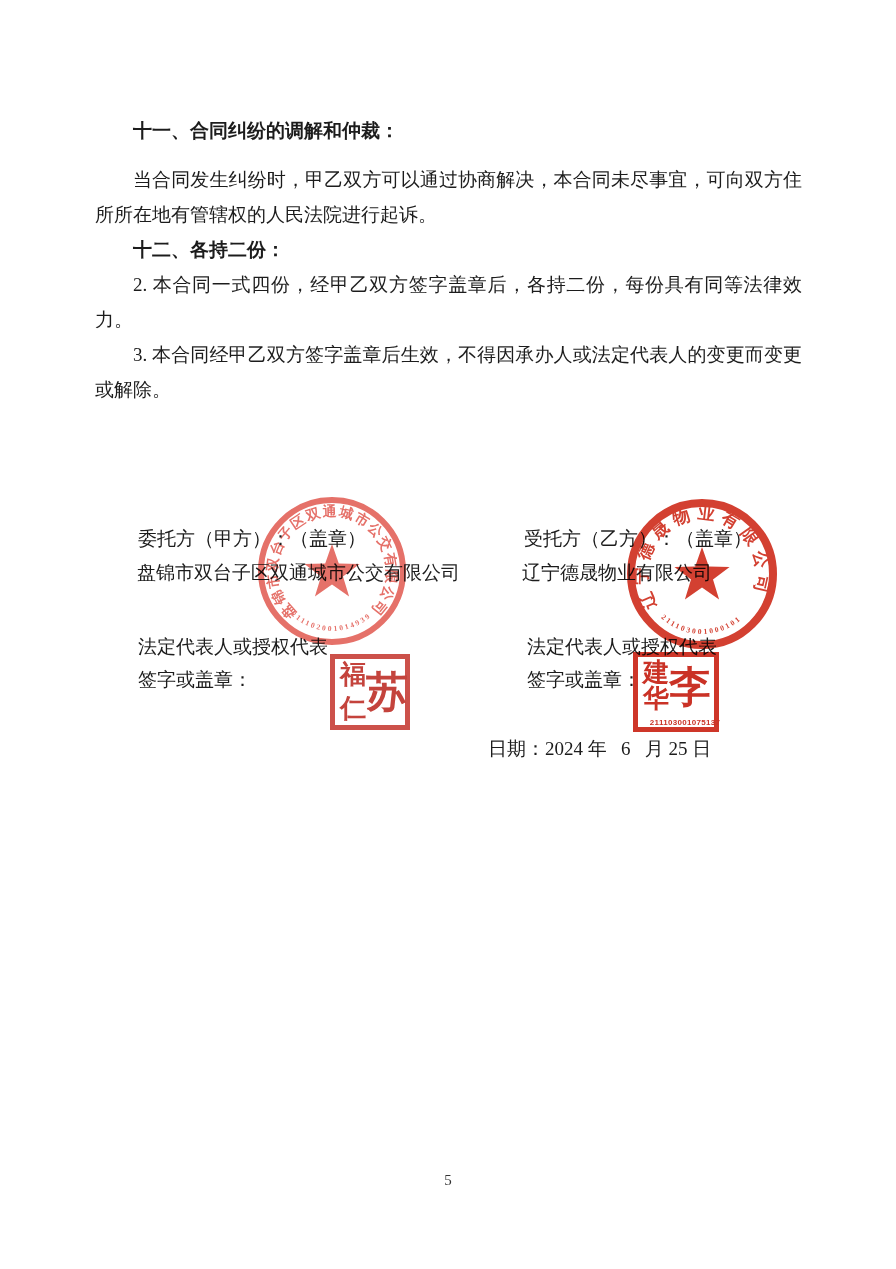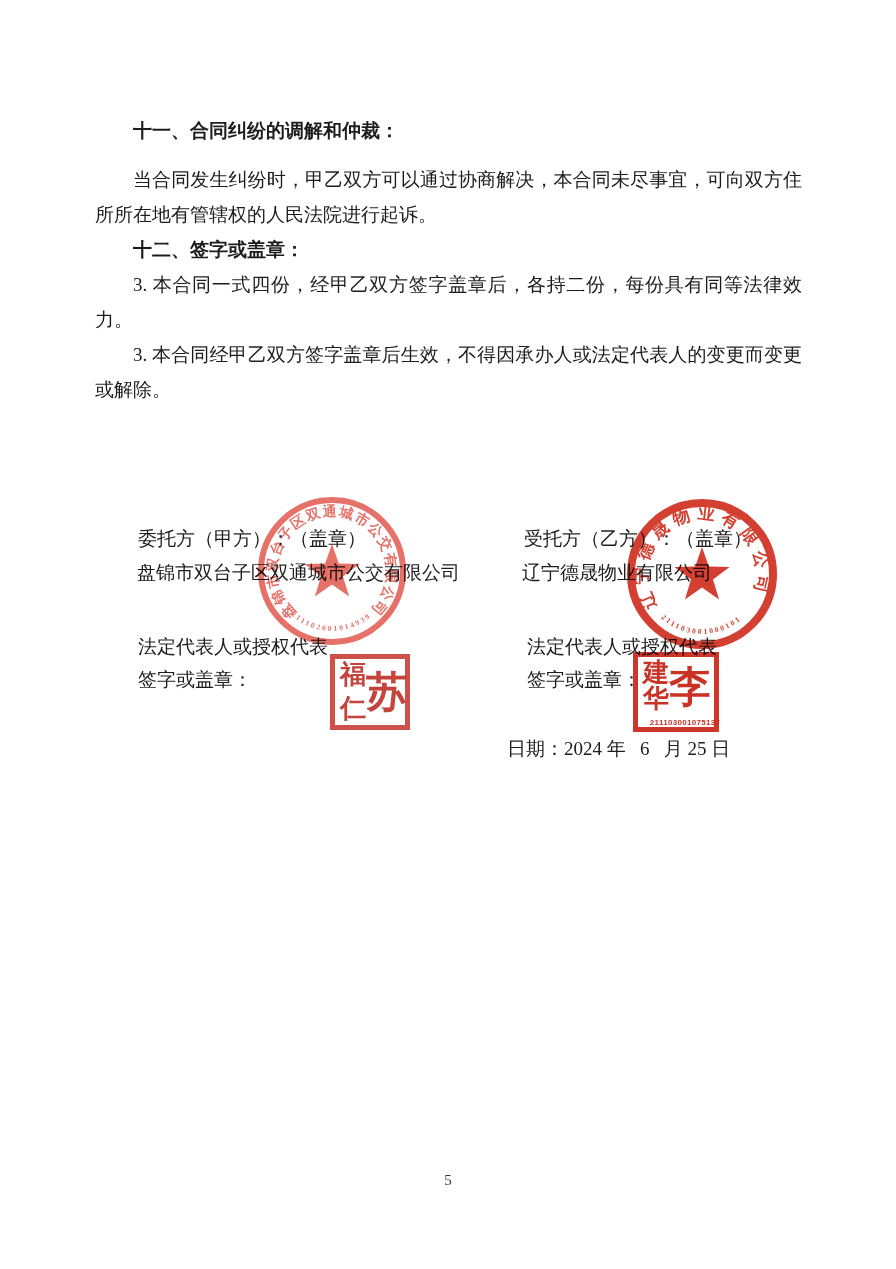--- a/index.html
+++ b/index.html
@@ -47,35 +47,35 @@
   .page-number { position:absolute; left:0; top:1172px; width:896px; text-align:center; font-size:15px; color:#333; }
 </style>
 </head>
 <body>
 
 <div class="page">
 
   <div class="doc-text">
     <div class="heading h11">十一、合同纠纷的调解和仲裁：</div>
     <p>当合同发生纠纷时，甲乙双方可以通过协商解决，本合同未尽事宜，可向双方住所所在地有管辖权的人民法院进行起诉。</p>
-    <div class="heading h12">十二、签字或盖章：</div>
-    <p>3. 本合同一式四份，经甲乙双方签字盖章后，各持二份，每份具有同等法律效力。</p>
+    <div class="heading h12">十二、各持二份：</div>
+    <p>2. 本合同一式四份，经甲乙双方签字盖章后，各持二份，每份具有同等法律效力。</p>
     <p>3. 本合同经甲乙双方签字盖章后生效，不得因承办人或法定代表人的变更而变更或解除。</p>
   </div>
 
   <div class="sig-line" style="left:138px; top:528px;">委托方（甲方）：（盖章）</div>
   <div class="sig-line" style="left:137px; top:562px;">盘锦市双台子区双通城市公交有限公司</div>
   <div class="sig-line" style="left:138px; top:636px;">法定代表人或授权代表</div>
   <div class="sig-line" style="left:138px; top:669px;">签字或盖章：</div>
 
   <div class="sig-line" style="left:524px; top:528px;">受托方（乙方）：（盖章）</div>
   <div class="sig-line" style="left:522px; top:562px;">辽宁德晟物业有限公司</div>
   <div class="sig-line" style="left:527px; top:636px;">法定代表人或授权代表</div>
   <div class="sig-line" style="left:527px; top:669px;">签字或盖章：</div>
-  <div class="sig-line" style="left:507px; top:738px;text-align:center;">日期：2024 年   6   月 25 日</div>
+  <div class="sig-line" style="left:488px; top:738px;text-align:center;">日期：2024 年   6   月 25 日</div>
 
   <svg class="seal seal-a" width="160" height="160" viewBox="0 0 160 160">
     <circle cx="80" cy="80" r="71" fill="none" stroke="#e05148" stroke-width="6"></circle>
     <path id="sealArcA" d="M 44.6 122.1 A 55 55 0 1 1 115.4 122.1" fill="none"></path>
     <text font-size="14" fill="#e05148" letter-spacing="1.6">
       <textPath href="#sealArcA" startOffset="0">盘锦市双台子区双通城市公交有限公司</textPath>
     </text>
     <polygon points="80,53 86.8,72.6 107.6,73 91,85.6 97.1,105.5 80,93.6 62.9,105.5 69,85.6 52.4,73 73.2,72.6" fill="#e05148"></polygon>
     <path id="sealNumA" d="M 36.1 120.9 A 60 60 0 0 0 123.9 120.9" fill="none"></path>
     <text font-size="7.5" fill="#e05148" letter-spacing="2.2">

